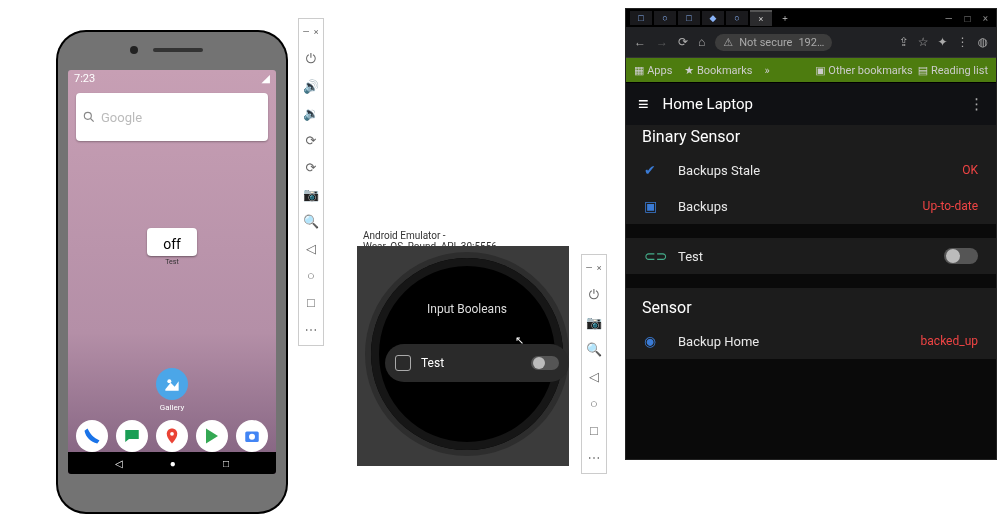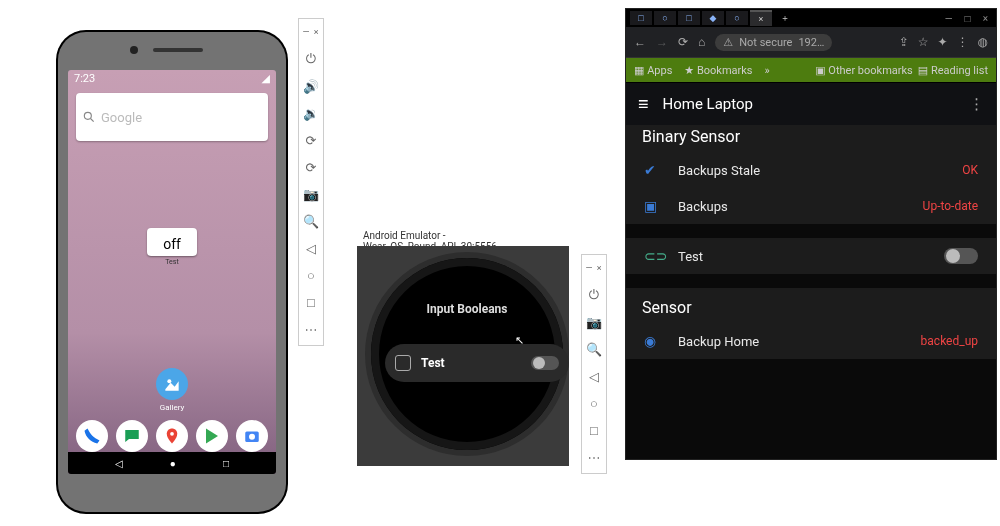--- a/index.html
+++ b/index.html
@@ -22,21 +22,21 @@
   .dock .app{width:32px;height:32px;border-radius:16px;background:#fff;display:flex;align-items:center;justify-content:center;}
   .navbar{position:absolute;left:0;bottom:0;width:100%;height:22px;background:#000;display:flex;justify-content:space-evenly;align-items:center;color:#fff;font-size:10px;}
   
   .sidepanel{position:absolute;width:24px;background:#fff;border:1px solid #ccc;display:flex;flex-direction:column;align-items:center;gap:12px;padding:8px 0;font-size:13px;color:#666;}
   .sidepanel.phone-panel{left:298px;top:18px;}
   .sidepanel.wear-panel{left:581px;top:254px;}
   .sidepanel .hdr{font-size:9px;letter-spacing:1px;margin-bottom:2px;}
   .sidepanel span{cursor:pointer;}
   
   .wear-titlebar{position:absolute;left:357px;top:228px;width:208px;height:16px;font-size:10px;padding:2px 6px;background:#fff;color:#333;}
-  .wear-win{position:absolute;left:357px;top:246px;width:212px;height:220px;background:#3b3b3b;font-weight:bold;}
+  .wear-win{position:absolute;left:357px;top:246px;width:212px;height:220px;background:#3b3b3b;}
   .watch{position:absolute;left:14px;top:12px;width:192px;height:192px;border-radius:50%;background:#000;box-shadow:0 0 0 6px #2d2d2d, inset 0 0 0 8px #161616;}
   .watch .title{position:absolute;top:44px;width:100%;text-align:center;color:#ddd;font-size:12px;}
   .watch .row{position:absolute;top:86px;left:14px;width:164px;height:38px;border-radius:19px;background:#2a2a2a;display:flex;align-items:center;padding:0 10px;color:#fff;font-size:12px;}
   .watch .row .ricon{width:14px;height:14px;border:1.5px solid #aaa;border-radius:3px;margin-right:10px;}
   .watch .row .toggle{margin-left:auto;width:28px;height:14px;border-radius:7px;background:#555;position:relative;}
   .watch .row .toggle::after{content:"";position:absolute;left:2px;top:1px;width:12px;height:12px;border-radius:6px;background:#bbb;}
   .cursor{position:absolute;left:515px;top:334px;font-size:11px;color:#fff;}
   
   .browser{position:absolute;left:625px;top:8px;width:370px;height:450px;background:#0a0a0a;color:#ccc;font-size:12px;border:1px solid #222;}
   .btitle{height:18px;background:#000;display:flex;align-items:center;gap:2px;padding-left:4px;}

